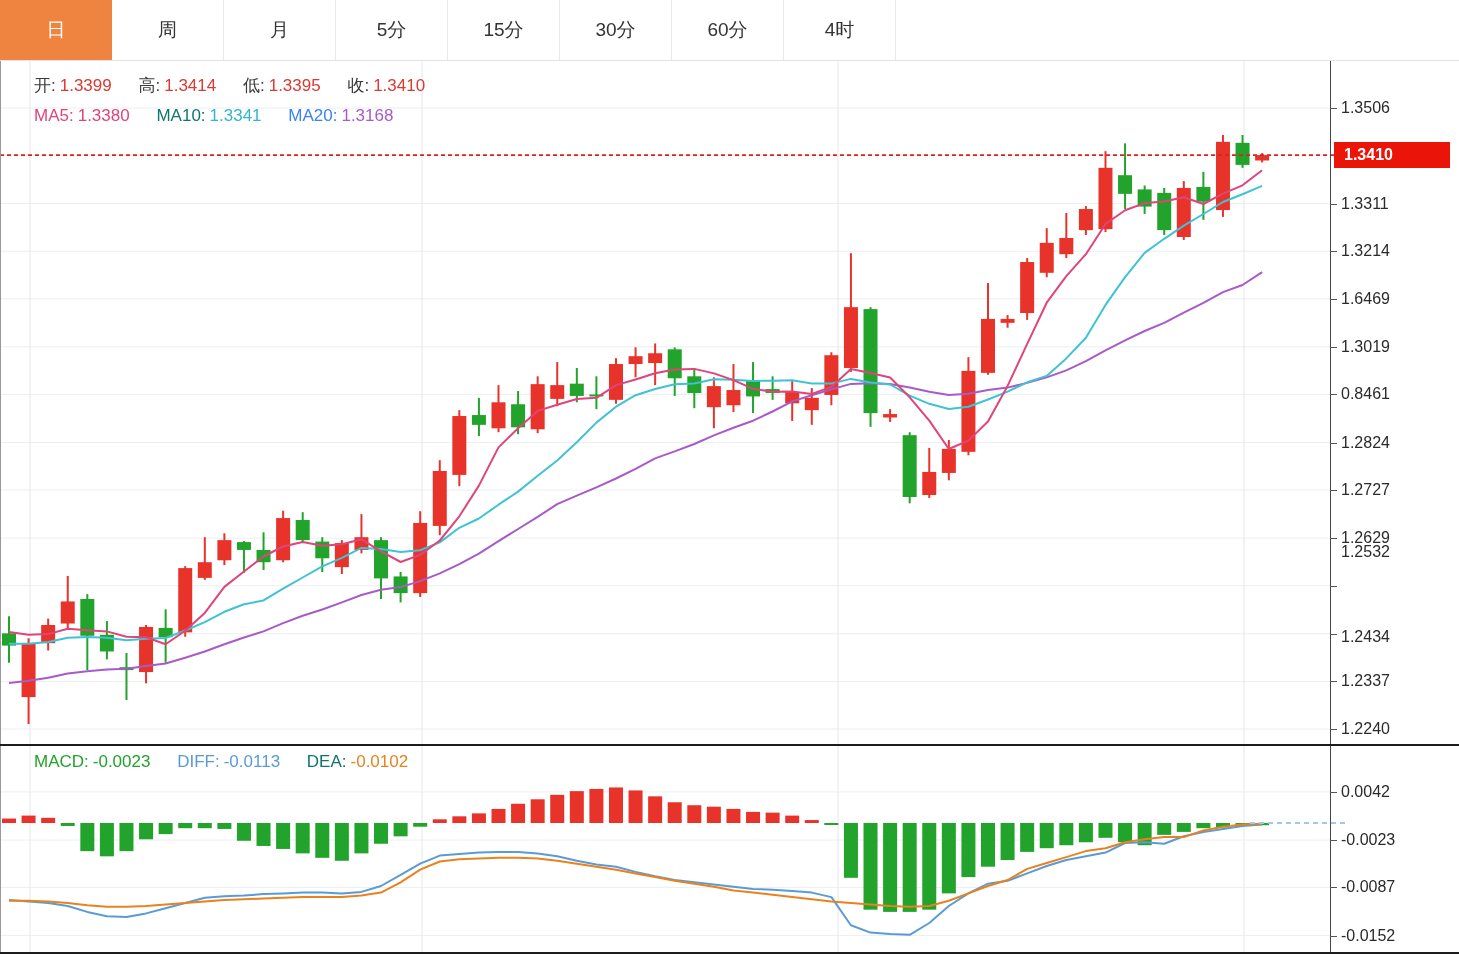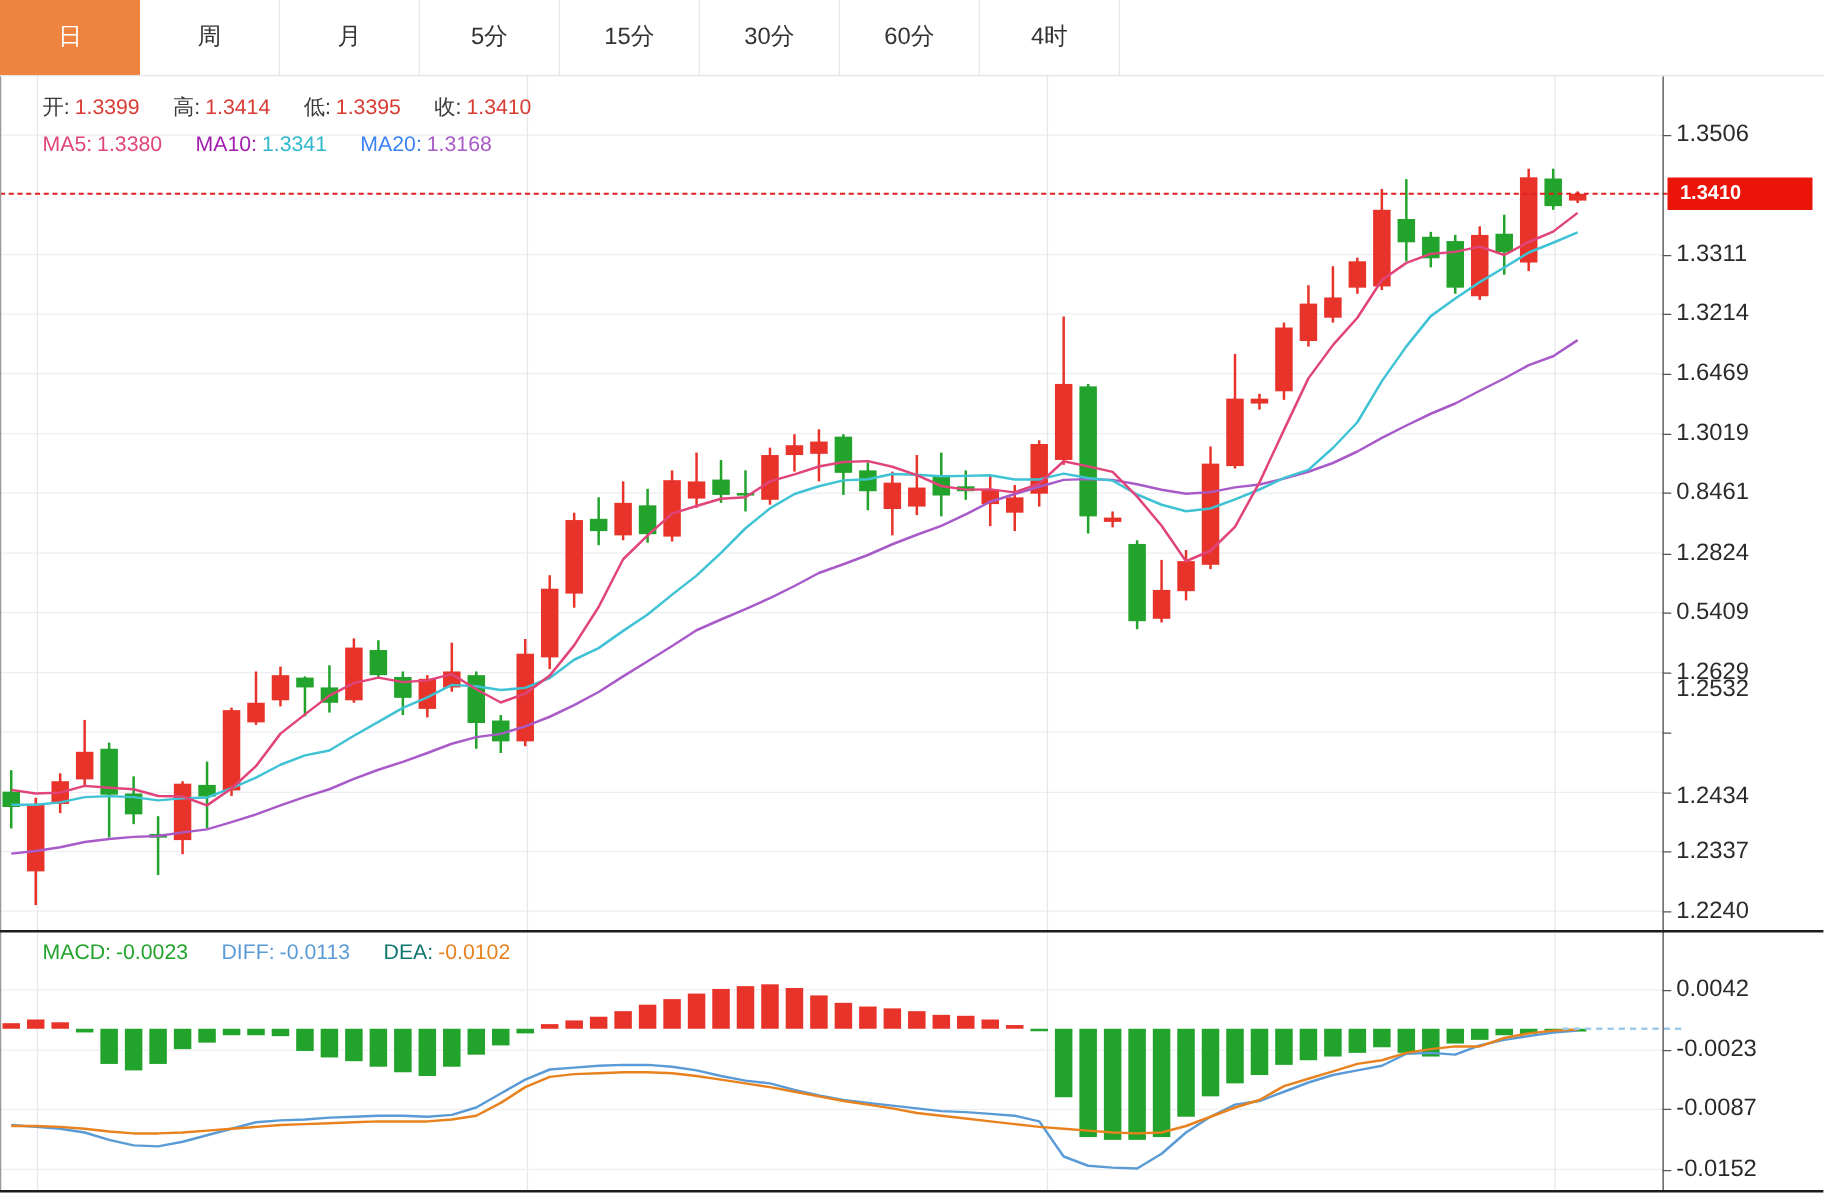--- a/index.html
+++ b/index.html
@@ -20,21 +20,21 @@
   .legend .gap{margin-right:22px;}
   .lbl-dark{color:#3a3a3a;}
   .val-red{color:#d93a32;}
   
   .chart-svg{position:absolute;top:0;left:0;z-index:2;}
   
   .axis-vline{position:absolute;left:1330px;top:60px;width:1px;height:893px;background:#444;z-index:4;}
   .panel-sep{position:absolute;left:0;top:744px;width:1459px;height:2px;background:#1c1c1c;z-index:4;}
   .bottom-line{position:absolute;left:0;top:952px;width:1459px;height:2px;background:#1c1c1c;z-index:4;}
   .left-border{position:absolute;left:0;top:60px;width:1px;height:893px;background:#999;z-index:3;}
-  .axis-label{position:absolute;left:1341px;height:20px;line-height:20px;font-size:19px;color:#2a2a2a;z-index:5;}
+  .axis-label{position:absolute;left:1341px;height:20px;line-height:20px;font-size:16px;color:#2a2a2a;z-index:5;}
   .axis-tick{position:absolute;left:1330px;width:7px;height:1px;background:#555;z-index:5;}
   .price-badge{position:absolute;left:1334px;top:142px;width:106px;height:26px;line-height:26px;
                background:#ea1508;color:#fff;font-size:16px;font-weight:bold;padding-left:10px;z-index:6;}
 </style>
 </head>
 <body>
 
 <div class="stage">
 
   <div class="tabbar">
@@ -50,21 +50,21 @@
 
   <div class="legend ohlc-legend">
     <span class="lbl-dark">开:</span><span class="val-red gap">1.3399</span>
     <span class="lbl-dark">高:</span><span class="val-red gap">1.3414</span>
     <span class="lbl-dark">低:</span><span class="val-red gap">1.3395</span>
     <span class="lbl-dark">收:</span><span class="val-red">1.3410</span>
   </div>
 
   <div class="legend ma-legend">
     <span style="color:#e0447a">MA5:</span><span style="color:#e0447a" class="gap">1.3380</span>
-    <span style="color:#a21caf">MA10:</span><span style="color:#2fb8cc" class="gap">1.3341</span>
+    <span style="color:#0f766e">MA10:</span><span style="color:#2fb8cc" class="gap">1.3341</span>
     <span style="color:#3b82f6">MA20:</span><span style="color:#a85bc8">1.3168</span>
   </div>
 
   <div class="legend macd-legend">
     <span style="color:#22a32b">MACD:</span><span style="color:#22a32b" class="gap">-0.0023</span>
     <span style="color:#5b9bd5">DIFF:</span><span style="color:#5b9bd5" class="gap">-0.0113</span>
     <span style="color:#0f766e">DEA:</span><span style="color:#e8821e">-0.0102</span>
   </div>
 
   <div>
@@ -314,21 +314,21 @@
       <div class="axis-label" style="top: 241px;">1.3214</div>
       <div class="axis-tick" style="top: 299px;"></div>
       <div class="axis-label" style="top: 289px;">1.6469</div>
       <div class="axis-tick" style="top: 347px;"></div>
       <div class="axis-label" style="top: 337px;">1.3019</div>
       <div class="axis-tick" style="top: 394px;"></div>
       <div class="axis-label" style="top: 384px;">0.8461</div>
       <div class="axis-tick" style="top: 443px;"></div>
       <div class="axis-label" style="top: 433px;">1.2824</div>
       <div class="axis-tick" style="top: 490px;"></div>
-      <div class="axis-label" style="top: 480px;">0.5409</div>
+      <div class="axis-label" style="top: 480px;">1.2727</div>
       <div class="axis-tick" style="top: 538px;"></div>
       <div class="axis-label" style="top: 528px;">1.2629</div>
       <div class="axis-tick" style="top: 586px;"></div>
       <div class="axis-label" style="top: 542px;">1.2532</div>
       <div class="axis-tick" style="top: 634px;"></div>
       <div class="axis-label" style="top: 627px;">1.2434</div>
       <div class="axis-tick" style="top: 681px;"></div>
       <div class="axis-label" style="top: 671px;">1.2337</div>
       <div class="axis-tick" style="top: 729px;"></div>
       <div class="axis-label" style="top: 719px;">1.2240</div>

